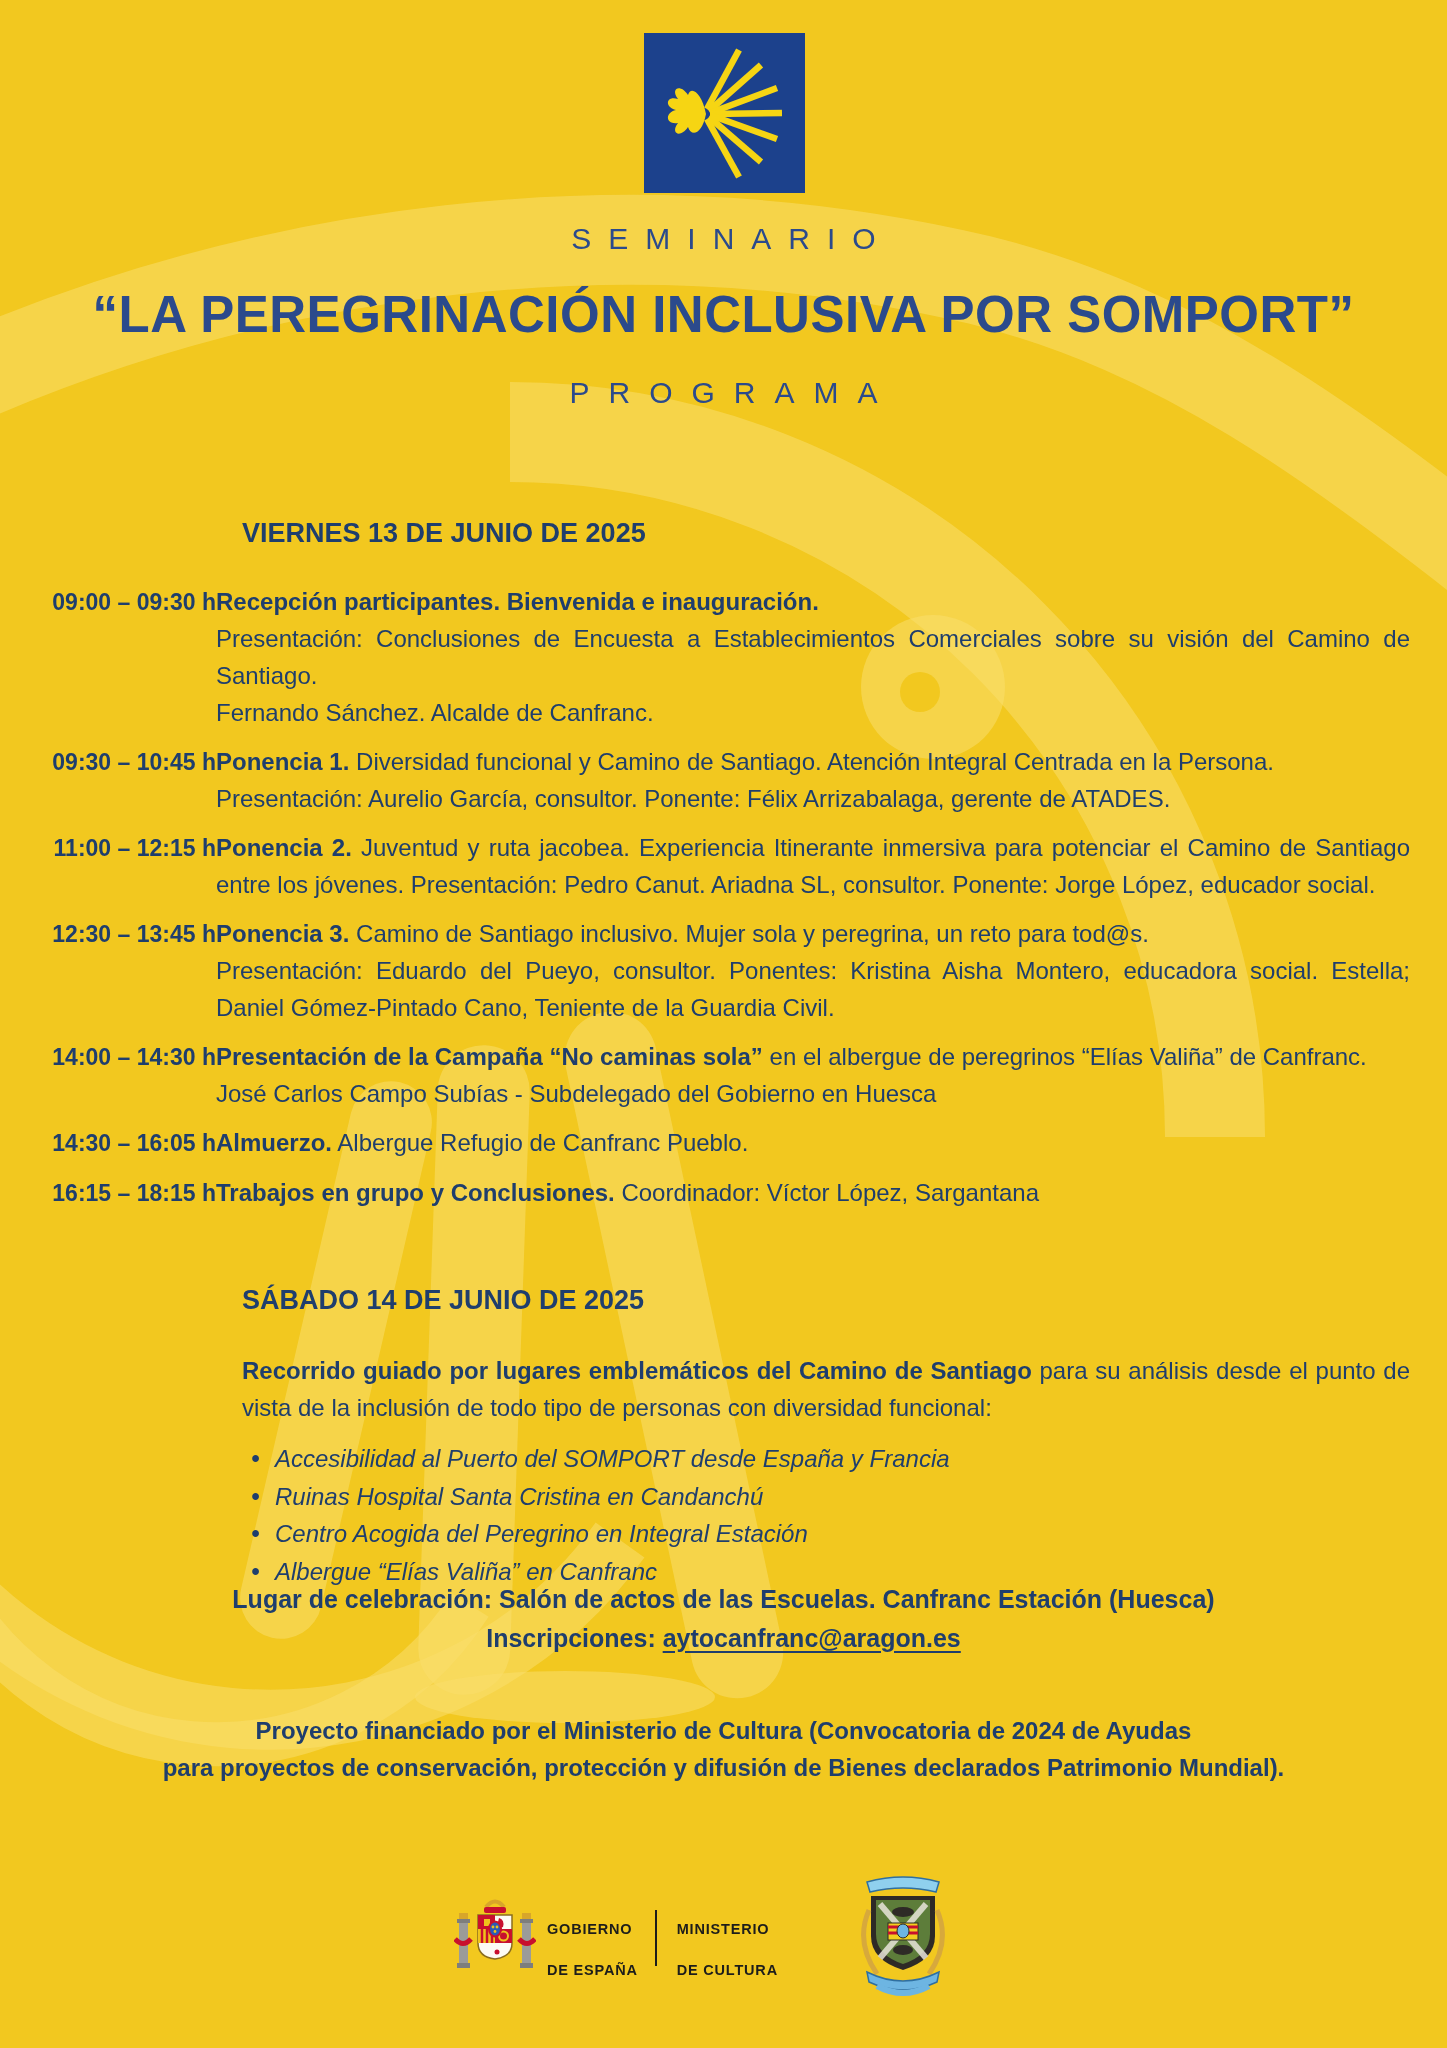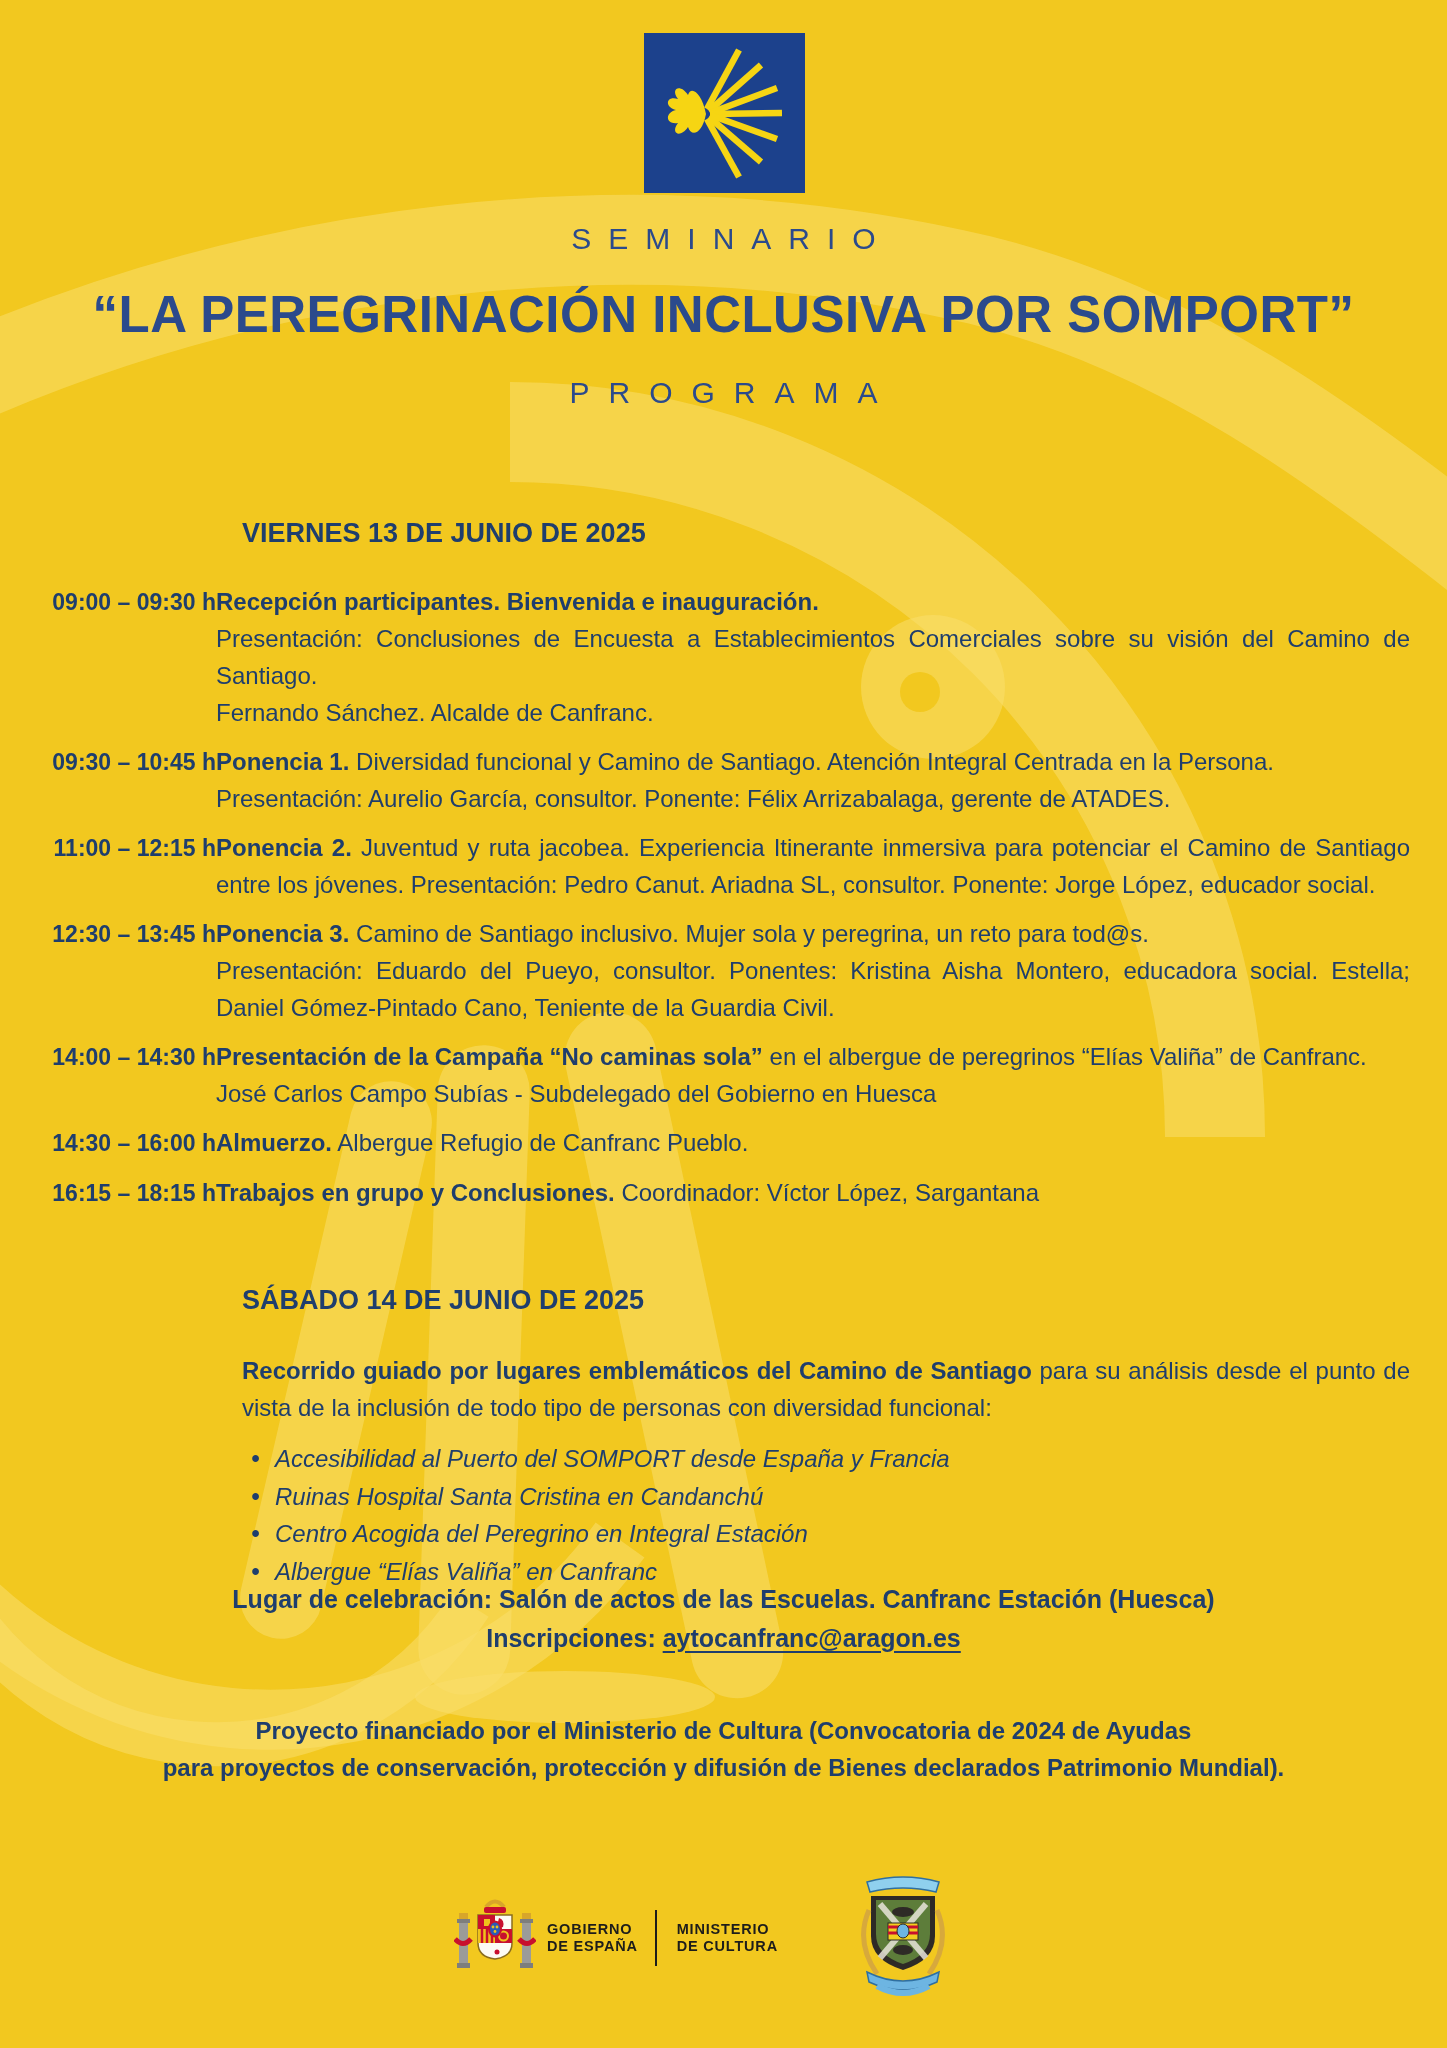--- a/index.html
+++ b/index.html
@@ -56,21 +56,21 @@
            font-size:25px; font-weight:bold; line-height:39px; }
   .venue a { color:#1F3E6D; text-decoration:underline; text-underline-offset:4px; cursor:pointer; }
 
   .funding { position:absolute; left:0; top:1712px; width:100%; text-align:center;
              font-size:24px; font-weight:bold; line-height:37px; }
 
   .gov-block { position:absolute; left:454px; top:1894px; height:88px;
                display:flex; align-items:center; }
   .gov-text { font-size:14.5px; font-weight:bold; color:#1D1D1B;
               letter-spacing:0.8px; line-height:17.5px; margin-left:11px; }
-  .gov-text span { display:block; }
+  .gov-text span { display:block;margin-top:24px; }
   .gov-divider { width:2px; height:56px; background:#1D1D1B; margin:0 9px 0 17px; }
 
   .canfranc-crest { position:absolute; left:853px; top:1870px; }
 </style>
 </head>
 <body>
 
 <div class="page">
 
   <svg class="wm" viewBox="0 0 1447 2048" xmlns="http://www.w3.org/2000/svg">
@@ -147,21 +147,21 @@
 
     <div class="row">
       <div class="time">14:00 – 14:30 h</div>
       <div class="content">
         <p><span class="b">Presentación de la Campaña “No caminas sola”</span><span> en el albergue de peregrinos “Elías Valiña” de Canfranc.</span></p>
         <p>José Carlos Campo Subías - Subdelegado del Gobierno en Huesca</p>
       </div>
     </div>
 
     <div class="row">
-      <div class="time">14:30 – 16:00 h</div>
+      <div class="time">14:30 – 16:05 h</div>
       <div class="content">
         <p><span class="b">Almuerzo.</span><span> Albergue Refugio de Canfranc Pueblo.</span></p>
       </div>
     </div>
 
     <div class="row gap-lg">
       <div class="time">16:15 – 18:15 h</div>
       <div class="content">
         <p><span class="b">Trabajos en grupo y Conclusiones.</span><span> Coordinador: Víctor López, Sargantana</span></p>
       </div>

